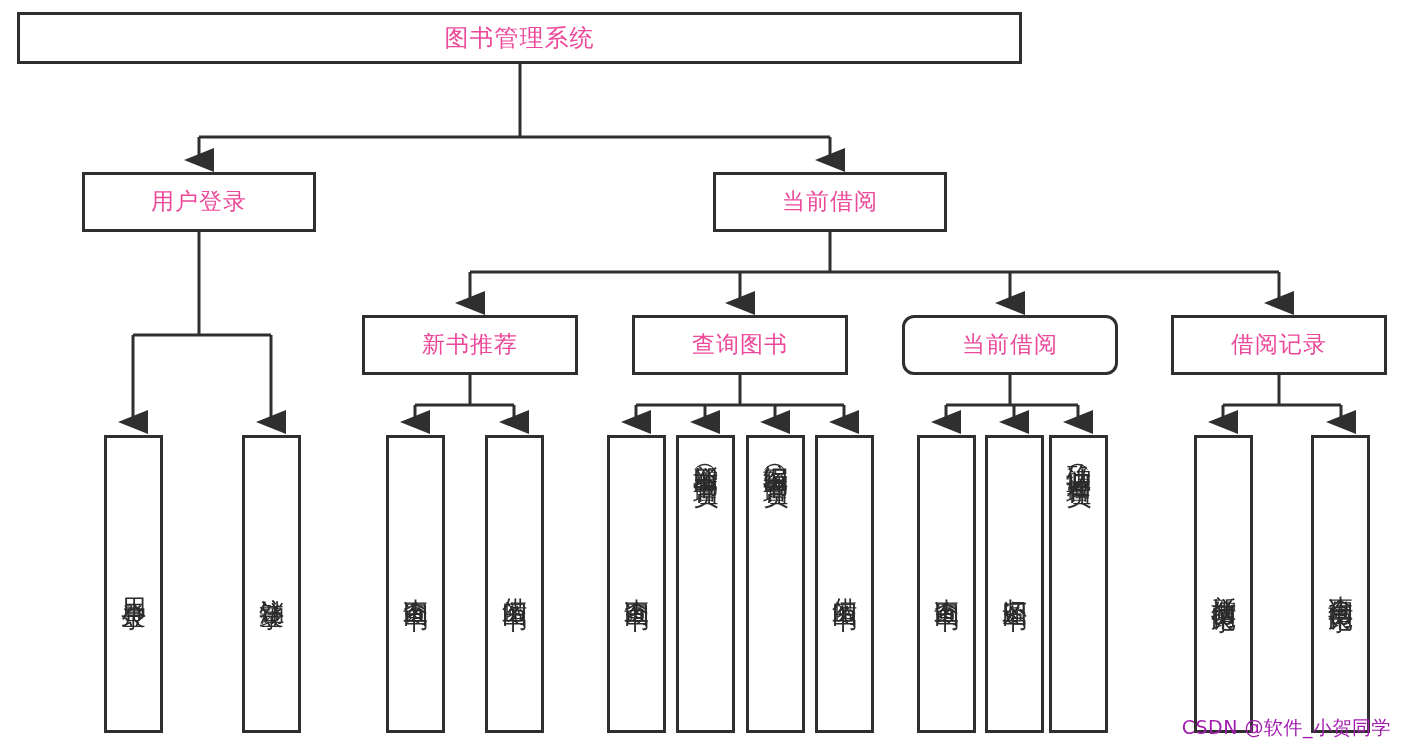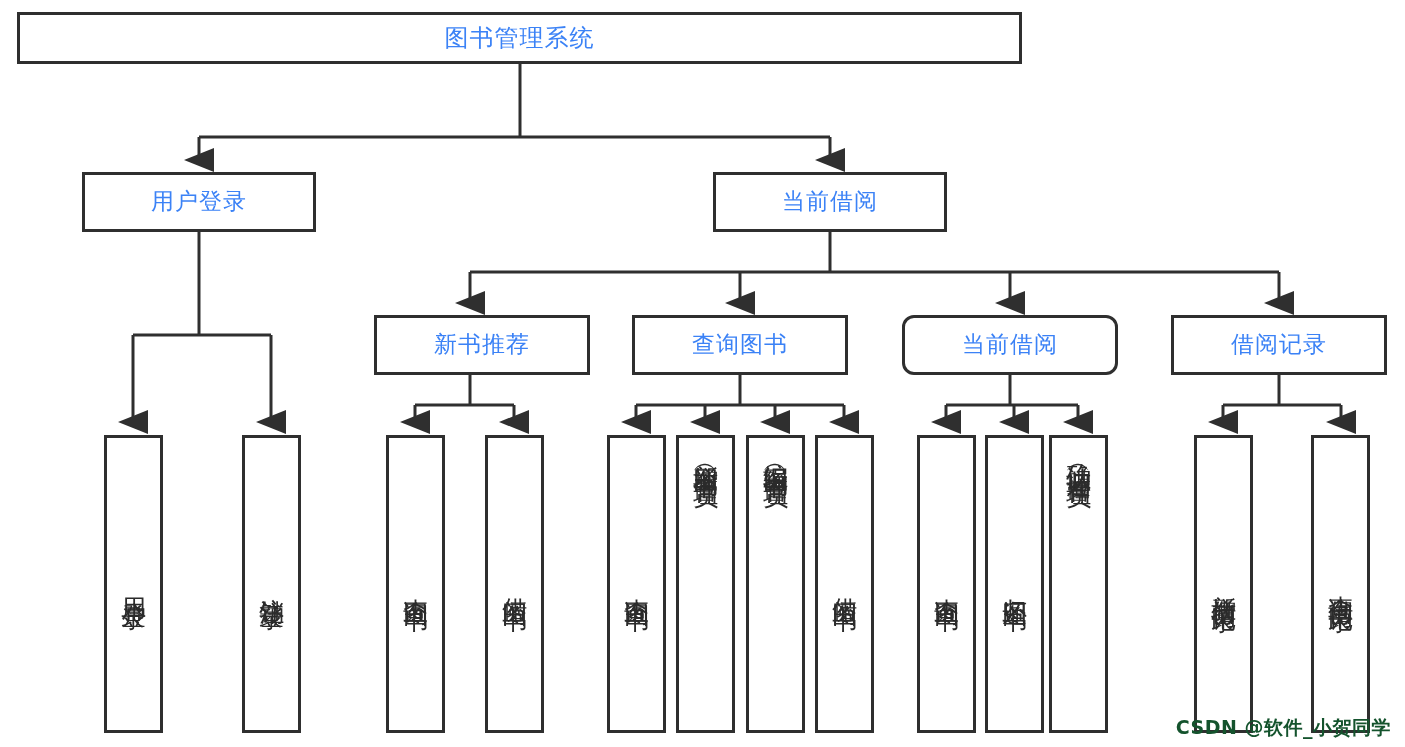--- a/index.html
+++ b/index.html
@@ -37,21 +37,21 @@
     color: #1a1a1a;
   }
   .node.root {
     border-width: 3px;
   }
   .node .label-h {
     font-size: 23px;
     line-height: 1.1;
     letter-spacing: 1px;
     white-space: nowrap;
-    color: #3b82f6;
+    color: #ec4899;
   }
   .node.root .label-h {
     font-size: 24px;
   }
   .node.leaf {
     align-items: flex-start;
     justify-content: center;
     padding-top: 6px;
   }
   .node.leaf .label-v {
@@ -66,25 +66,24 @@
   }
   .node.leaf.centered {
     align-items: center;
     padding-top: 0;
   }
   .watermark {
     position: absolute;
     right: 14px;
     bottom: 6px;
     font-size: 19px;
-    color: #14532d;
+    color: #a21caf;
     letter-spacing: 0.5px;
     white-space: nowrap;
     font-family: "DejaVu Sans", "Liberation Sans", sans-serif;
-    font-weight: bold;
   }
 </style>
 </head>
 <body>
 
 <div id="canvas">
 
   <svg class="connectors" viewBox="0 0 1405 747" xmlns="http://www.w3.org/2000/svg">
     <defs>
       <marker id="arrow" markerWidth="10" markerHeight="10" refX="4" refY="5" orient="auto" markerUnits="strokeWidth">
@@ -139,21 +138,21 @@
     <span class="label-h">图书管理系统</span>
   </div>
 
   <div class="node" style="left:82px; top:172px; width:234px; height:60px;">
     <span class="label-h">用户登录</span>
   </div>
   <div class="node" style="left:713px; top:172px; width:234px; height:60px;">
     <span class="label-h">当前借阅</span>
   </div>
 
-  <div class="node" style="left:362px; top:315px; width:216px; height:60px;margin-left:12px;">
+  <div class="node" style="left:362px; top:315px; width:216px; height:60px;">
     <span class="label-h">新书推荐</span>
   </div>
   <div class="node" style="left:632px; top:315px; width:216px; height:60px;">
     <span class="label-h">查询图书</span>
   </div>
   <div class="node" style="left:902px; top:315px; width:216px; height:60px;border-radius:12px;">
     <span class="label-h">当前借阅</span>
   </div>
   <div class="node" style="left:1171px; top:315px; width:216px; height:60px;font-family:Liberation Serif, serif;">
     <span class="label-h">借阅记录</span>

